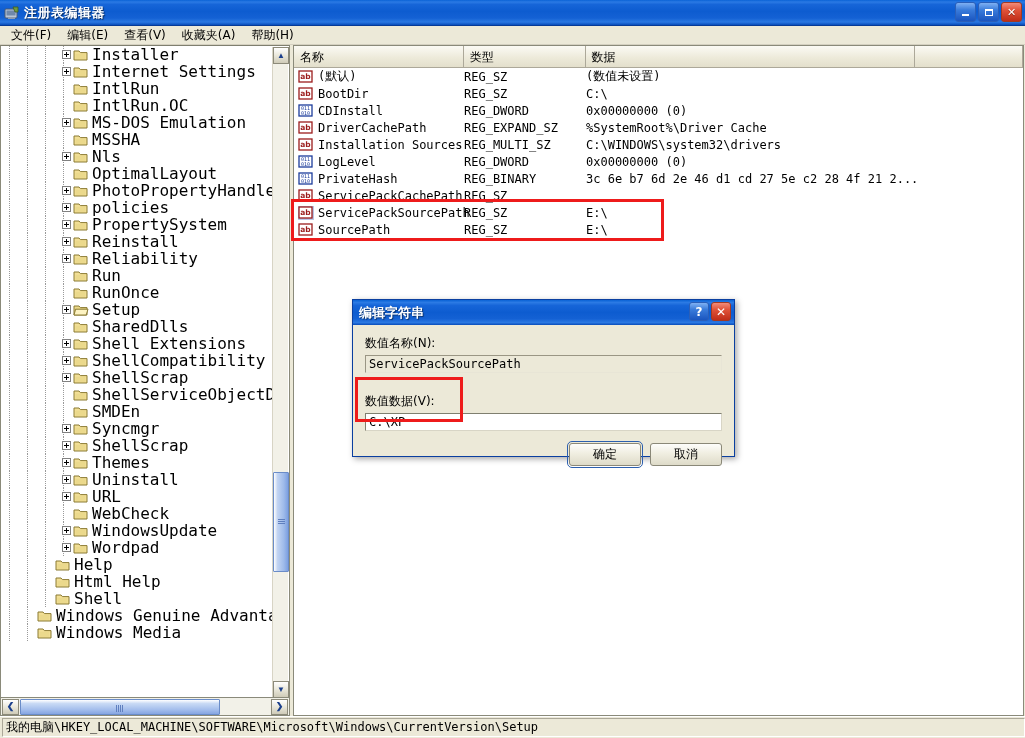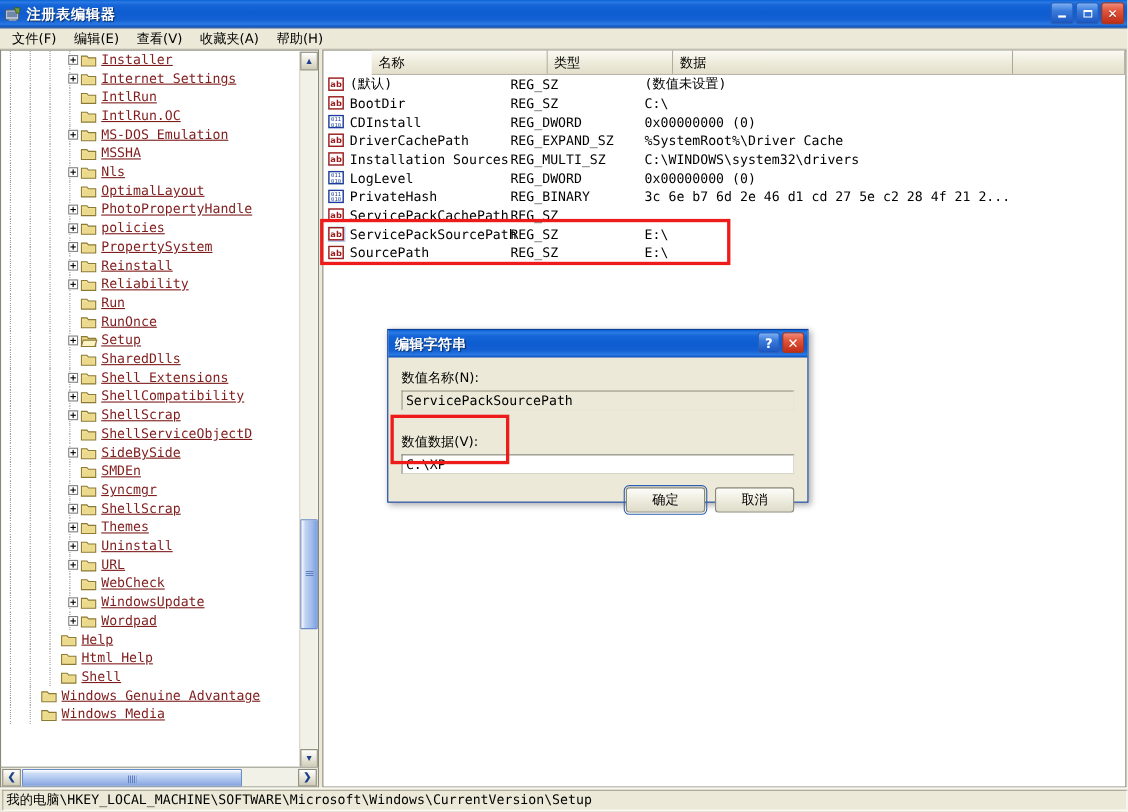--- a/index.html
+++ b/index.html
@@ -130,26 +130,25 @@
   .plusbox::before {
     content: ""; position: absolute;
     left: 1px; top: 3px; width: 5px; height: 1px; background: #000;
   }
   .plusbox::after {
     content: ""; position: absolute;
     left: 3px; top: 1px; width: 1px; height: 5px; background: #000;
   }
   .folder { width: 16px; height: 14px; flex: none; margin-right: 3px; }
   .tlabel {
-    font-size: 12px;
+    font-size: 16px;
     font-family: "DejaVu Sans Mono", monospace;
-    color: #7f1d1d;
+    color: #000000;
     letter-spacing: 0px;
     line-height: 17px;
-    text-decoration: underline;
   }
   .dotline {
     position: absolute;
     width: 1px;
     background-image: repeating-linear-gradient(180deg,#9a9a9a 0 1px,transparent 1px 2px);
     top: 0; height: 17px;
   }
 
   
   .vscroll {
@@ -212,21 +211,20 @@
     position: absolute; left: 293px; top: 0;
     width: 731px; height: 671px;
     background: #ffffff;
     border: 1px solid #8a8a7a;
     overflow: hidden;
   }
   .lheader {
     display: flex; height: 22px;
     background: #ece9d8;
     border-bottom: 1px solid #aca899;
-    margin-left: 44px;
   }
   .lhcell {
     border-right: 1px solid #aca899;
     font-size: 12px;
     font-family: "DejaVu Sans", sans-serif;
     color: #000;
     padding: 3px 0 0 6px;
     background: linear-gradient(180deg,#fbfaf4 0%,#ece9d8 60%,#e3dfcc 100%);
     white-space: nowrap;
   }
@@ -685,35 +683,20 @@
                 <rect x="2.6" y="5.8" width="9.6" height="5" fill="#e8d588" opacity="0.7"></rect>
               </svg></span>
             <span class="tlabel">ShellServiceObjectD</span>
           </div>
           <div class="trow">
             <div class="dotline" style="left: 8px;"></div>
             <div class="dotline" style="left: 26px;"></div>
             <div class="dotline" style="left: 44px;"></div>
             <div class="dotline" style="left: 62px;"></div>
             <div class="tindent" style="width: 59px;"></div>
-            <div class="texp">
-              <div class="plusbox"></div>
-            </div>
-            <span class="folder"><svg width="16" height="14" viewBox="0 0 16 14">
-                <path d="M1 3 L6 3 L7.4 4.6 L14 4.6 L14 12 L1 12 Z" fill="#f2df96" stroke="#8a7a33" stroke-width="1"></path>
-                <rect x="2.6" y="5.8" width="9.6" height="5" fill="#e8d588" opacity="0.7"></rect>
-              </svg></span>
-            <span class="tlabel">SideBySide</span>
-          </div>
-          <div class="trow">
-            <div class="dotline" style="left: 8px;"></div>
-            <div class="dotline" style="left: 26px;"></div>
-            <div class="dotline" style="left: 44px;"></div>
-            <div class="dotline" style="left: 62px;"></div>
-            <div class="tindent" style="width: 59px;"></div>
             <div class="texp"></div>
             <span class="folder"><svg width="16" height="14" viewBox="0 0 16 14">
                 <path d="M1 3 L6 3 L7.4 4.6 L14 4.6 L14 12 L1 12 Z" fill="#f2df96" stroke="#8a7a33" stroke-width="1"></path>
                 <rect x="2.6" y="5.8" width="9.6" height="5" fill="#e8d588" opacity="0.7"></rect>
               </svg></span>
             <span class="tlabel">SMDEn</span>
           </div>
           <div class="trow">
             <div class="dotline" style="left: 8px;"></div>
             <div class="dotline" style="left: 26px;"></div>

